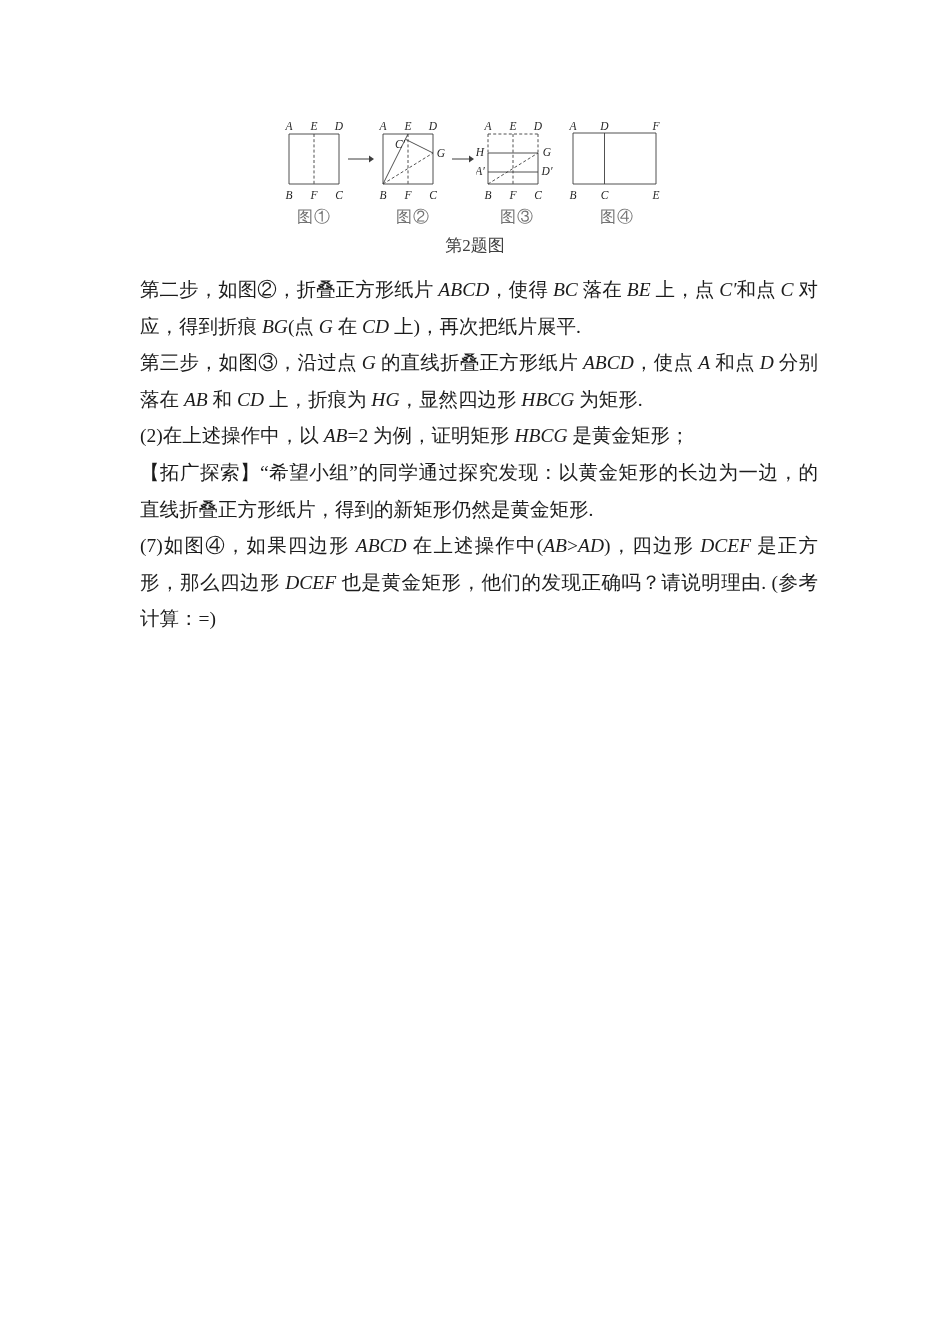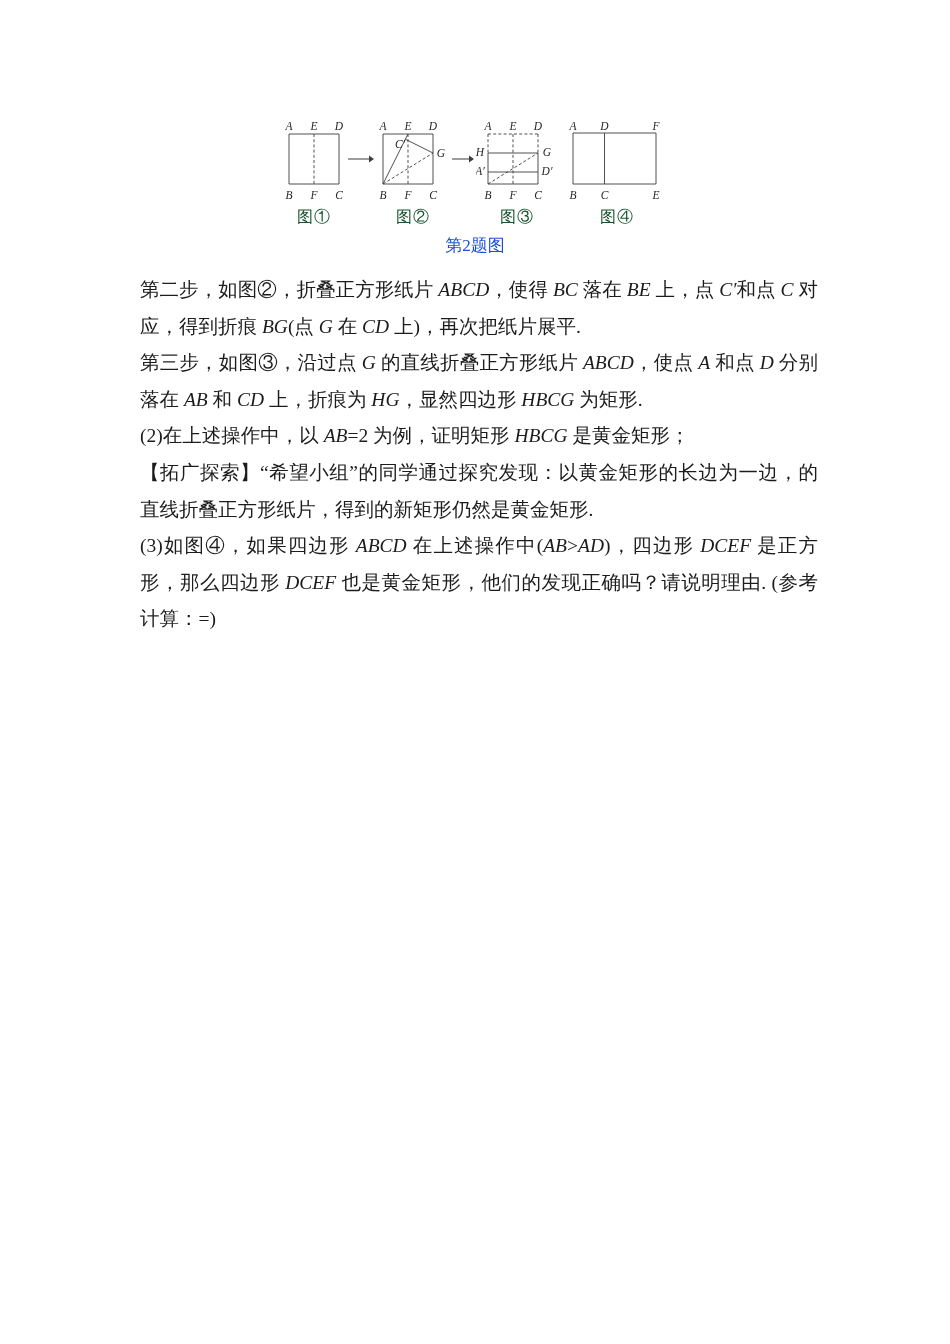--- a/index.html
+++ b/index.html
@@ -19,32 +19,32 @@
     gap:2px;
   }
   .fig{display:flex;flex-direction:column;align-items:center;}
   .fig svg line{stroke:#3d3d3d;stroke-width:0.9;fill:none;}
   .fig svg text{
     font-family:"Liberation Serif","DejaVu Serif",serif;
     font-style:italic;font-size:11.5px;fill:#262626;
   }
   .fig-caption{
     margin-top:6px;
-    font-size:16px;color:#14532d;
+    font-size:16px;color:#737373;
     font-family:"Liberation Serif","DejaVu Serif",serif;
     letter-spacing:1px;
   }
   .step-arrow{margin-top:35px;}
   .step-arrow line{stroke:#3d3d3d;stroke-width:1;}
   .step-arrow polygon{fill:#3d3d3d;}
   .fig-title{
     margin-top:6px;
     text-align:center;
     font-size:17px;
-    color:#1d4ed8;
+    color:#404040;
   }
   .body-text{
     margin:15px 4px 0 140px;
     width:678px;
     font-size:19.5px;
     line-height:36.6px;
     text-align:justify;
   }
   .body-text p{margin:0;padding:0;}
   .math{font-style:italic;font-family:"Liberation Serif","DejaVu Serif",serif;}
@@ -151,16 +151,16 @@
 
   </div>
 
   <div class="fig-title">第2题图</div>
 
   <div class="body-text">
       <p><span>第二步，如图②，折叠正方形纸片 </span><span class="math">ABCD</span><span>，使得 </span><span class="math">BC</span><span> 落在 </span><span class="math">BE</span><span> 上，点 </span><span class="math">C′</span><span>和点 </span><span class="math">C</span><span> 对应，得到折痕 </span><span class="math">BG</span><span>(点 </span><span class="math">G</span><span> 在 </span><span class="math">CD</span><span> 上)，再次把纸片展平.</span></p>
       <p><span>第三步，如图③，沿过点 </span><span class="math">G</span><span> 的直线折叠正方形纸片 </span><span class="math">ABCD</span><span>，使点 </span><span class="math">A</span><span> 和点 </span><span class="math">D</span><span> 分别落在 </span><span class="math">AB</span><span> 和 </span><span class="math">CD</span><span> 上，折痕为 </span><span class="math">HG</span><span>，显然四边形 </span><span class="math">HBCG</span><span> 为矩形.</span></p>
       <p><span>(2)在上述操作中，以 </span><span class="math">AB</span><span>=2 为例，证明矩形 </span><span class="math">HBCG</span><span> 是黄金矩形；</span></p>
       <p><span class="bold">【拓广探索】</span><span>“希望小组”的同学通过探究发现：以黄金矩形的长边为一边，的直线折叠正方形纸片，得到的新矩形仍然是黄金矩形.</span></p>
-      <p><span>(3)如图④，如果四边形 </span><span class="math">ABCD</span><span> 在上述操作中(</span><span class="math">AB</span><span>&gt;</span><span class="math">AD</span><span>)，四边形 </span><span class="math">DCEF</span><span> 是正方形，那么四边形 </span><span class="math">DCEF</span><span> 也是黄金矩形，他们的发现正确吗？请说明理由. (参考计算：=)</span></p>
+      <p><span>(7)如图④，如果四边形 </span><span class="math">ABCD</span><span> 在上述操作中(</span><span class="math">AB</span><span>&gt;</span><span class="math">AD</span><span>)，四边形 </span><span class="math">DCEF</span><span> 是正方形，那么四边形 </span><span class="math">DCEF</span><span> 也是黄金矩形，他们的发现正确吗？请说明理由. (参考计算：=)</span></p>
     </div>
 
 </div>
 
 </body></html>

